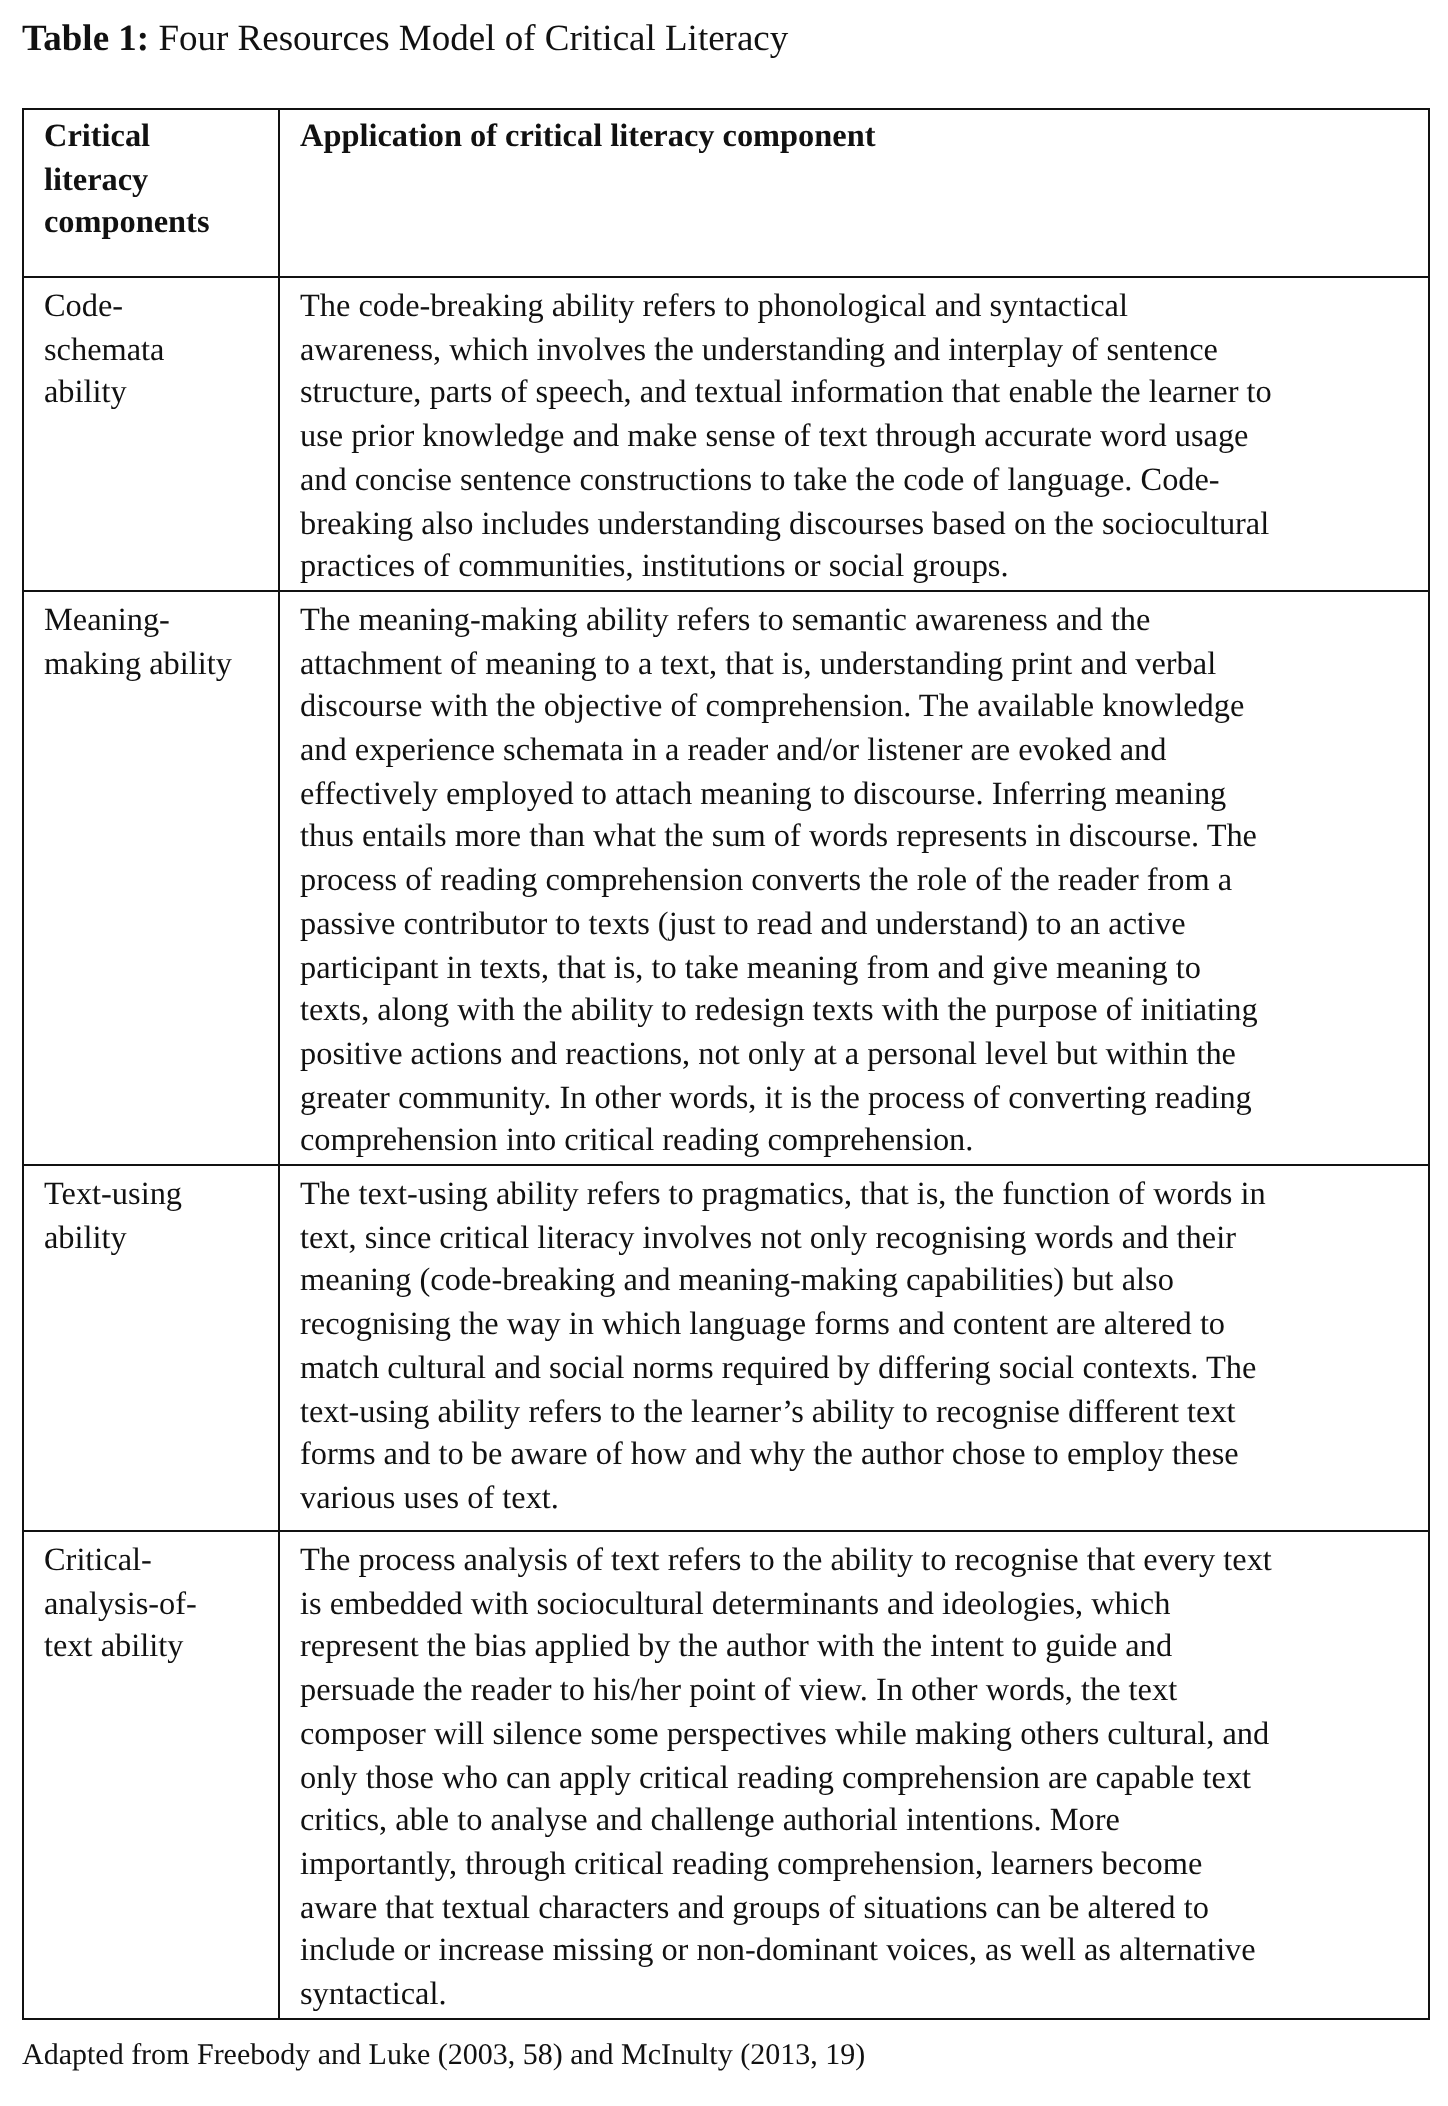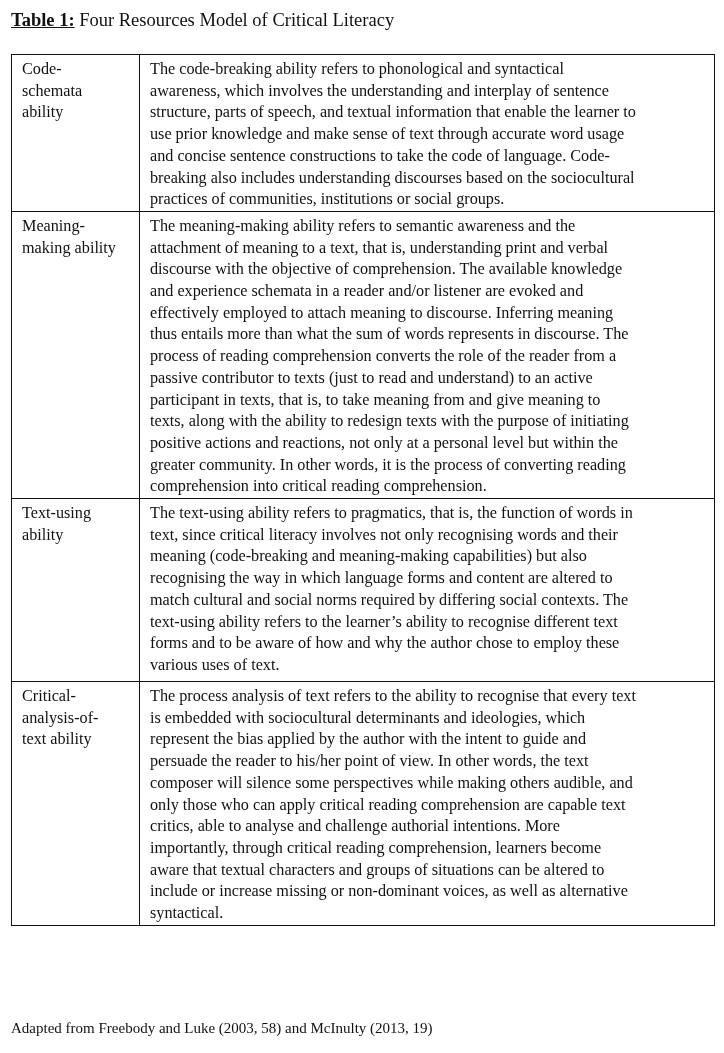--- a/index.html
+++ b/index.html
@@ -16,21 +16,21 @@
       color: #111111;
     }
     .caption {
       position: absolute;
       left: 11px;
       top: 9px;
       font-size: 18.5px;
       line-height: 22px;
       white-space: nowrap;
     }
-    .caption b { font-weight: bold; text-decoration: underline; }
+    .caption b { font-weight: bold; }
     table.main {
       position: absolute;
       left: 11px;
       top: 54px;
       width: 703px;
       border-collapse: collapse;
       table-layout: fixed;
       font-size: 16.2px;
       line-height: 21.7px;
     }
@@ -66,20 +66,30 @@
 <body>
 
 <div class="caption"><b>Table 1:</b><span> Four Resources Model of Critical Literacy</span></div>
 
 <table class="main">
   <colgroup>
       <col class="c1">
       <col class="c2">
     </colgroup>
   <tbody>
+      <tr class="hdr">
+    <th>
+      <span class="line">Critical</span>
+      <span class="line">literacy</span>
+      <span class="line">components</span>
+    </th>
+    <th>
+      <span class="line">Application of critical literacy component</span>
+    </th>
+  </tr>
 
   <tr class="r1">
     <td>
       <span class="line">Code-</span>
       <span class="line">schemata</span>
       <span class="line">ability</span>
     </td>
     <td class="desc">
       <span class="line">The code-breaking ability refers to phonological and syntactical</span>
       <span class="line">awareness, which involves the understanding and interplay of sentence</span>
@@ -134,21 +144,21 @@
     <td>
       <span class="line">Critical-</span>
       <span class="line">analysis-of-</span>
       <span class="line">text ability</span>
     </td>
     <td class="desc">
       <span class="line">The process analysis of text refers to the ability to recognise that every text</span>
       <span class="line">is embedded with sociocultural determinants and ideologies, which</span>
       <span class="line">represent the bias applied by the author with the intent to guide and</span>
       <span class="line">persuade the reader to his/her point of view. In other words, the text</span>
-      <span class="line">composer will silence some perspectives while making others audible, and</span>
+      <span class="line">composer will silence some perspectives while making others cultural, and</span>
       <span class="line">only those who can apply critical reading comprehension are capable text</span>
       <span class="line">critics, able to analyse and challenge authorial intentions. More</span>
       <span class="line">importantly, through critical reading comprehension, learners become</span>
       <span class="line">aware that textual characters and groups of situations can be altered to</span>
       <span class="line">include or increase missing or non-dominant voices, as well as alternative</span>
       <span class="line">syntactical.</span>
     </td>
   </tr>
 </tbody>
   </table>

